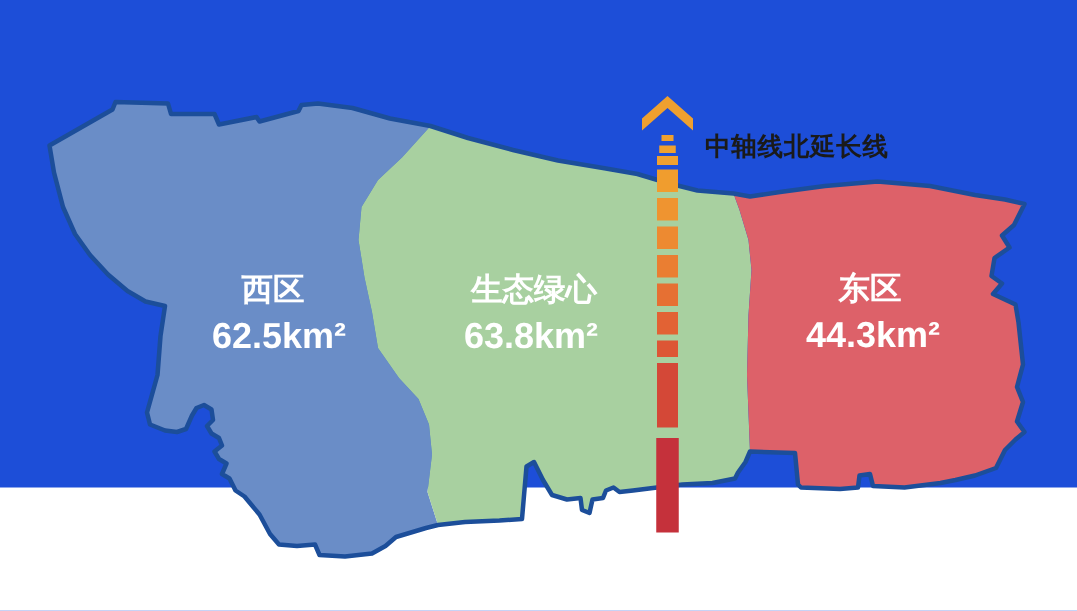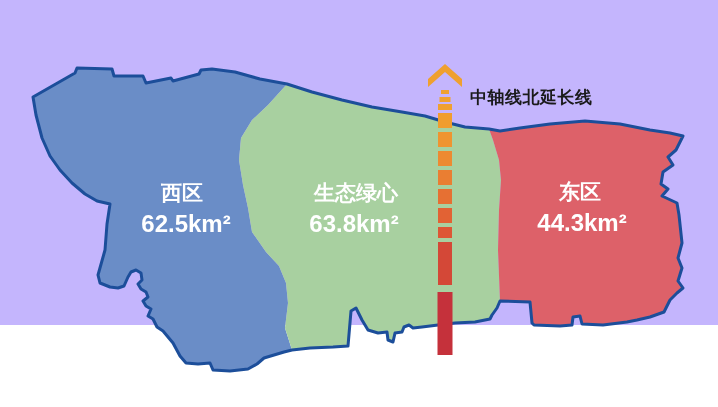--- a/index.html
+++ b/index.html
@@ -8,21 +8,21 @@
     background: #ffffff;
     width: 718px;
     height: 407px;
     overflow: hidden;
     font-family: "Liberation Sans", sans-serif;
   }
   #stage {
     position: relative;
     width: 718px;
     height: 325px;
-    background: #c4b5fd;
+    background: #1d4ed8;
   }
   svg { display: block; }
   text {
     font-family: "Liberation Sans", "DejaVu Sans", sans-serif;
     font-weight: bold;
   }
   .region-name { font-size: 21px; }
   .region-area { font-size: 24px; }
   .axis-label-text { font-size: 17px; letter-spacing: 0.5px; }
 </style>

